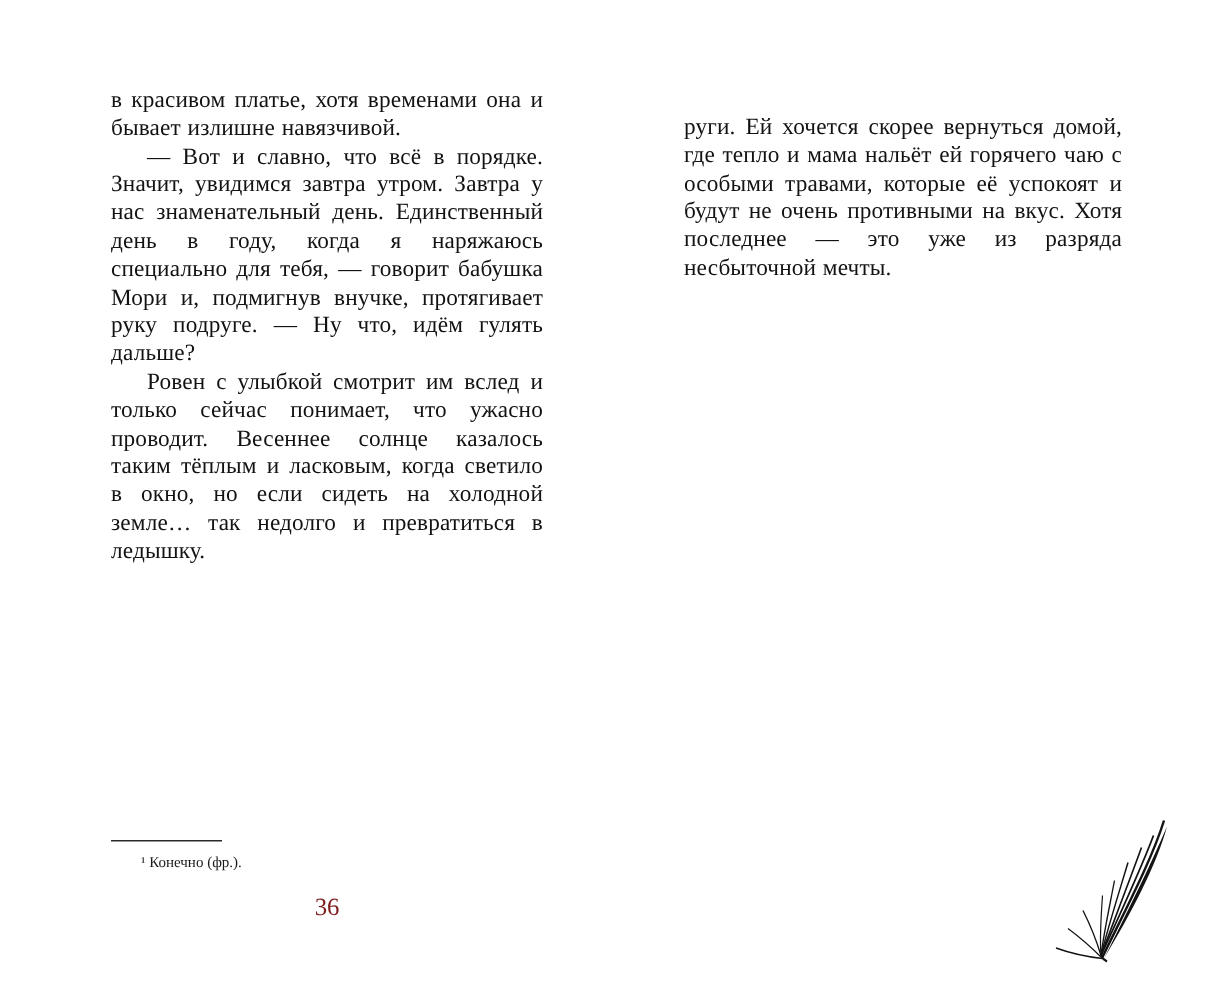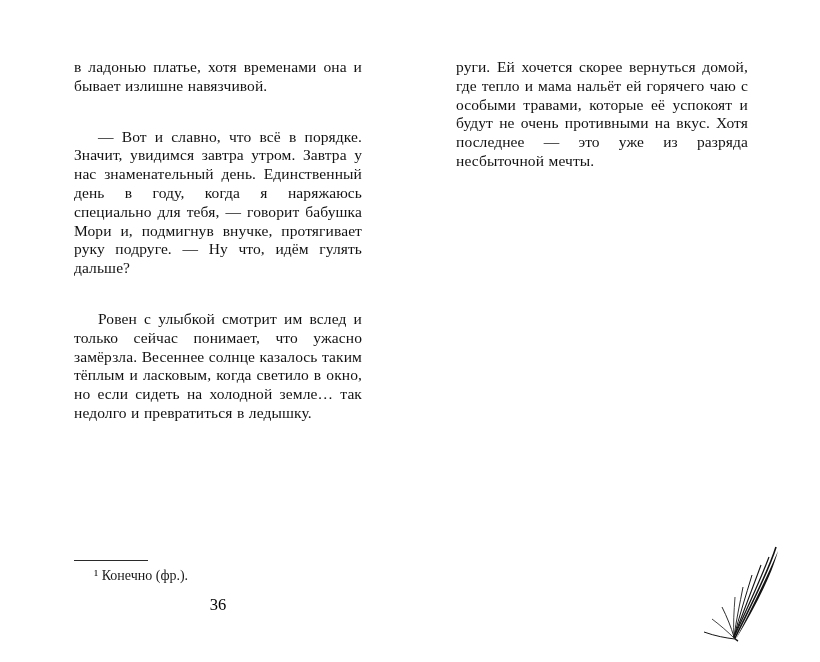--- a/index.html
+++ b/index.html
@@ -31,73 +31,73 @@
     -webkit-hyphens: auto;
     word-spacing: 0.5px;
   }
   .col-left {
     left: 74px;
     width: 288px;
   }
   .col-right {
     left: 456px;
     width: 292px;
+    margin-top: 18px;
   }
   .col p {
     margin: 0;
     padding: 0;
   }
   .col p.indent {
     text-indent: 24px;
-    margin-top: 32px;
   }
   .footnote-block {
     position: absolute;
     left: 74px;
     top: 560px;
     width: 288px;
   }
   .footnote-rule {
     width: 74px;
     height: 0;
     border-top: 1px solid #2a2a2a;
     margin: 0 0 7px 0;
   }
   .footnote {
-    font-size: 14px;
+    font-size: 10px;
     line-height: 15px;
     text-indent: 20px;
     color: #1a1a1a;
   }
   .page-number {
     position: absolute;
     left: 74px;
     top: 595px;
     width: 288px;
     text-align: center;
     font-size: 16.5px;
-    color: #000000;
+    color: #7f1d1d;
   }
   .quill {
     position: absolute;
     left: 688px;
     top: 545px;
     width: 92px;
     height: 98px;
   }
 </style>
 </head>
 <body>
 
 <div class="page">
 
   <div class="col col-left">
-    <p>в ладонью платье, хотя временами она и бывает излишне навязчивой.</p>
+    <p>в красивом платье, хотя временами она и бывает излишне навязчивой.</p>
     <p class="indent">— Вот и славно, что всё в порядке. Значит, увидимся завтра утром. Завтра у нас знаменательный день. Единственный день в году, когда я наряжаюсь специально для тебя, — говорит бабушка Мори и, подмигнув внучке, протягивает руку подруге. — Ну что, идём гулять дальше?</p>
-    <p class="indent">Ровен с улыбкой смотрит им вслед и только сейчас понимает, что ужасно замёрзла. Весеннее солнце казалось таким тёплым и ласковым, когда светило в окно, но если сидеть на холодной земле… так недолго и превратиться в ледышку.</p>
+    <p class="indent">Ровен с улыбкой смотрит им вслед и только сейчас понимает, что ужасно проводит. Весеннее солнце казалось таким тёплым и ласковым, когда светило в окно, но если сидеть на холодной земле… так недолго и превратиться в ледышку.</p>
   </div>
 
   <div class="col col-right">
     <p>руги. Ей хочется скорее вернуться домой, где тепло и мама нальёт ей горячего чаю с особыми травами, которые её успокоят и будут не очень противными на вкус. Хотя последнее — это уже из разряда несбыточной мечты.</p>
   </div>
 
   <div class="footnote-block">
     <div class="footnote-rule"></div>
     <div class="footnote">¹ Конечно (фр.).</div>
   </div>

